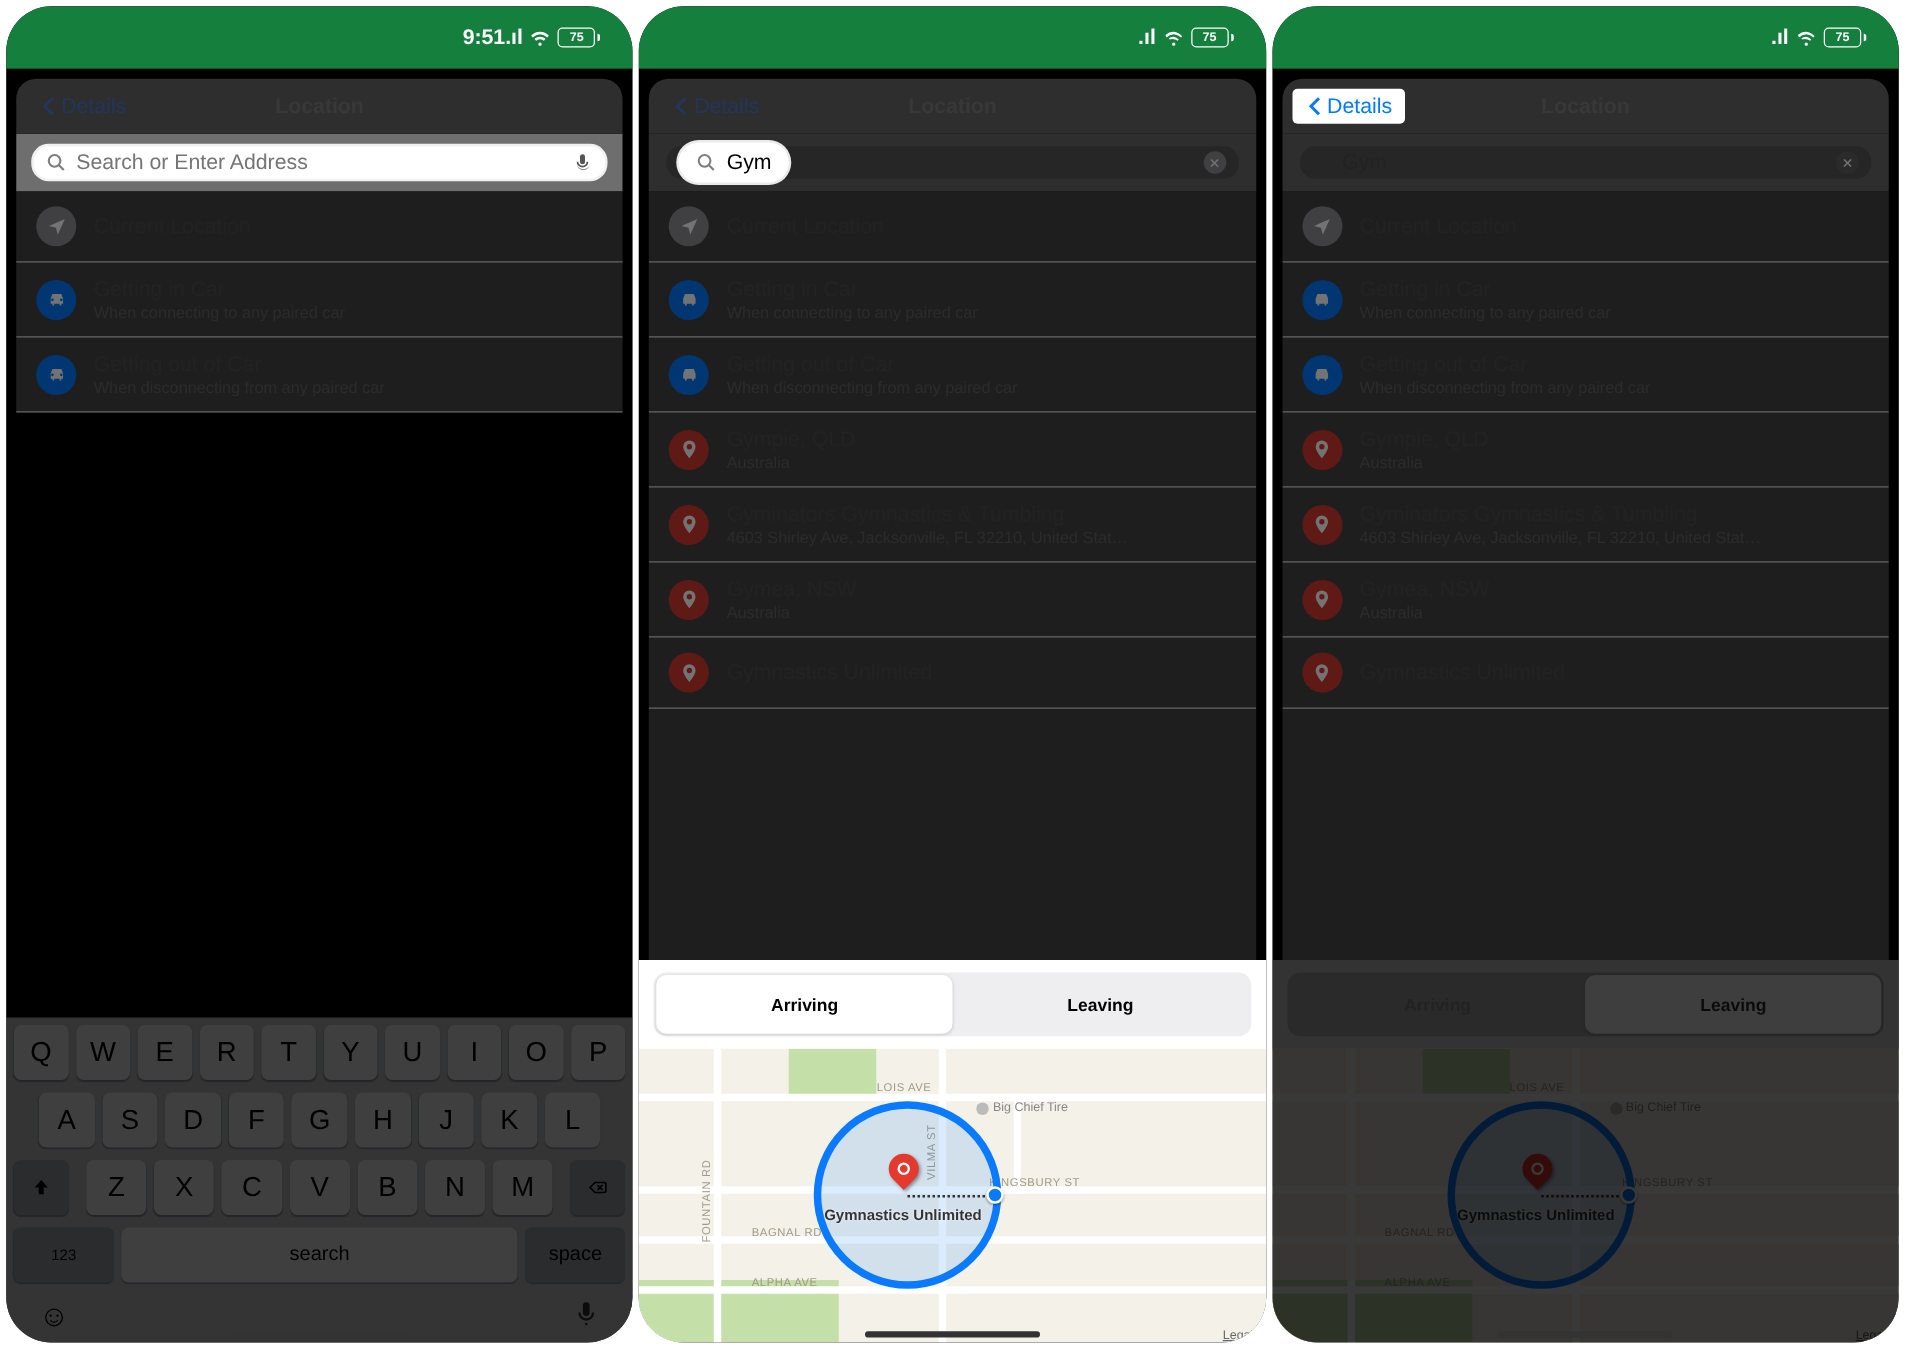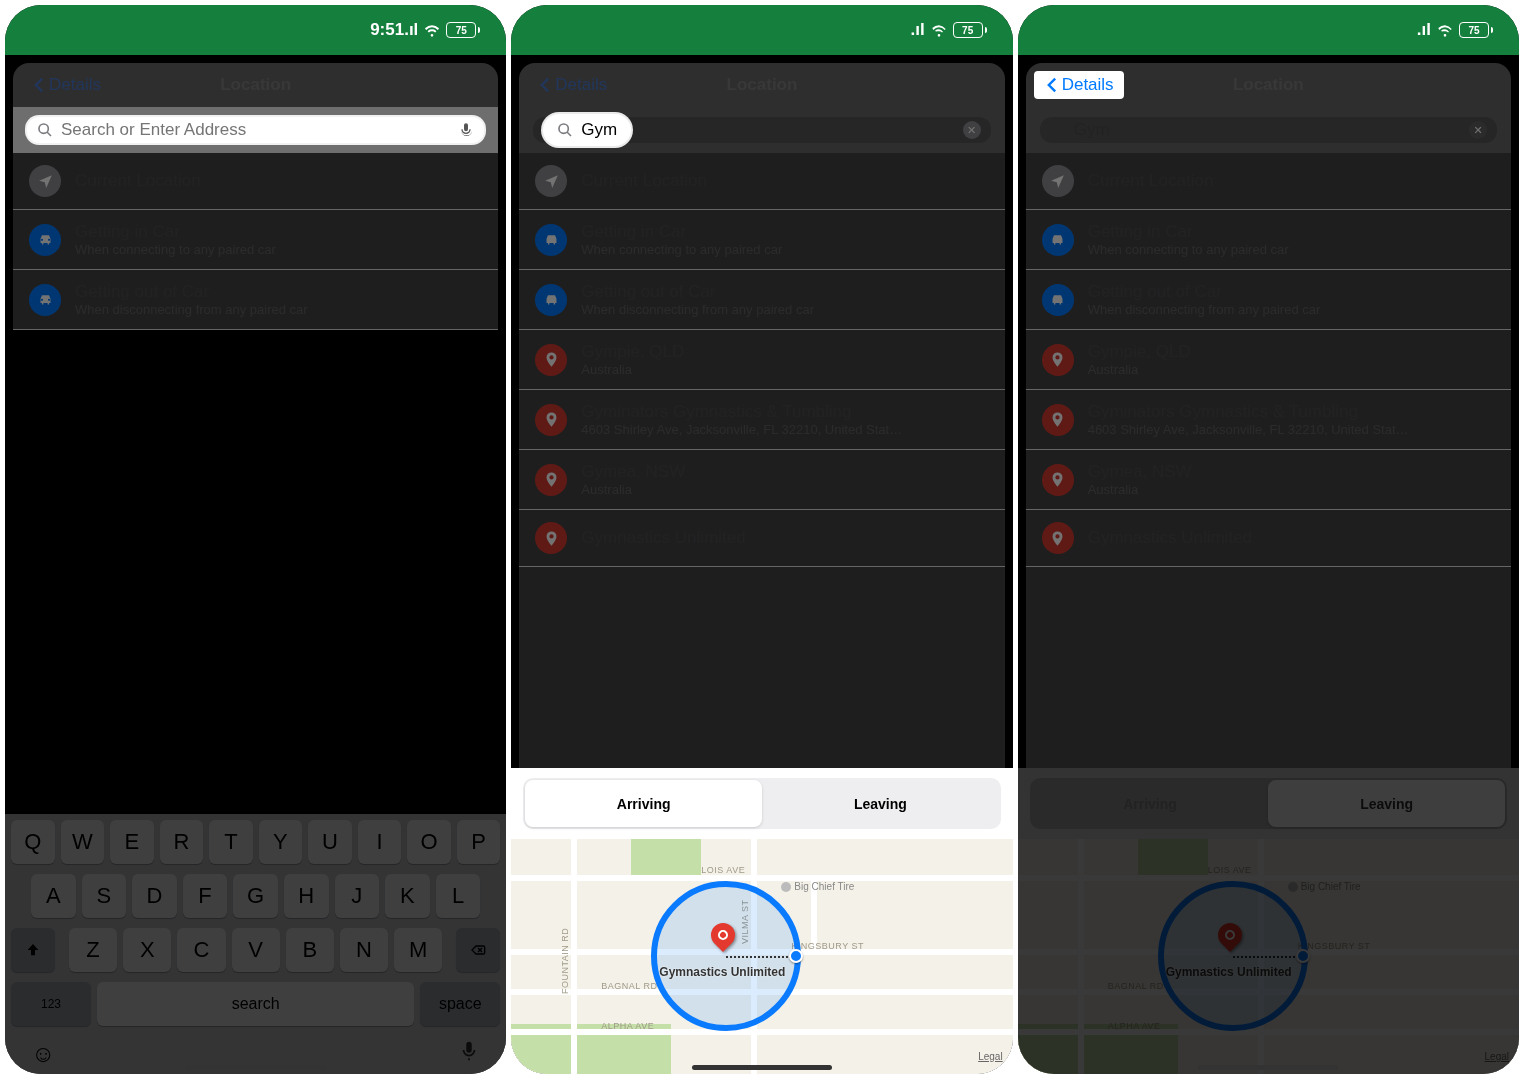--- a/index.html
+++ b/index.html
@@ -69,21 +69,21 @@
   .sv { width:6px; top:0; bottom:0; }
   .street-lbl { position:absolute; font-size:9px; color:#a09a88; letter-spacing:.5px; font-weight:500; }
   .green-block { position:absolute; background:#c5dfa8; }
   .geofence { position:absolute; width:150px; height:150px; border:6px solid #0a7aff; border-radius:50%; background:rgba(10,122,255,.14); }
   .map-pin { position:absolute; width:24px; height:24px; }
   .pin-shape { width:24px; height:24px; background:#e4392e; border-radius:50% 50% 50% 0; transform:rotate(-45deg); display:flex; align-items:center; justify-content:center; box-shadow:0 2px 3px rgba(0,0,0,.4);}
   .pin-shape::after { content:''; width:6px; height:6px; border-radius:50%; border:2px solid #fff; background:#e4392e;}
   .radius-handle { position:absolute; width:14px; height:14px; background:#0a7aff; border:2px solid #fff; border-radius:50%; box-shadow:0 1px 2px rgba(0,0,0,.4);}
   .dash { position:absolute; border-top:2px dotted #333; }
   .map-place-label { position:absolute; font-size:12px; font-weight:600; color:#333; text-shadow:0 0 2px #fff;}
-  .legal { position:absolute; right:10px; bottom:12px; font-size:10px; color:#666; text-decoration:underline; }
+  .legal { position:absolute; right:10px; bottom:0; font-size:10px; color:#666; text-decoration:underline; }
   .poi { position:absolute; font-size:10px; color:#888; display:flex; align-items:center; gap:3px;margin-top:36px;}
   .poi::before { content:''; width:10px; height:10px; background:#bbb; border-radius:50%; display:inline-block;}
 
   
   .kbd { background:#d1d3d9; padding:6px; }
   .krow { display:flex; gap:6px; margin-bottom:10px; justify-content:center;}
   .key { flex:1; height:44px; background:#fff; border-radius:6px; display:flex; align-items:center; justify-content:center; font-size:22px; box-shadow:0 1px 1px rgba(0,0,0,.3);}
   .key-dark { background:#adb2bc; }
   .kbd-dim { filter: brightness(.55);}
   .kbd-bottom { display:flex; gap:6px; margin-bottom:10px;}

